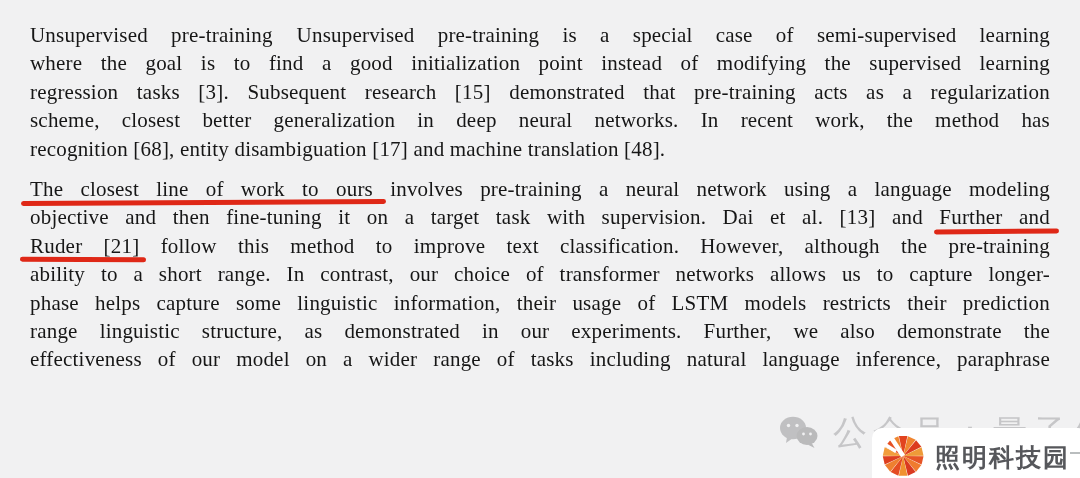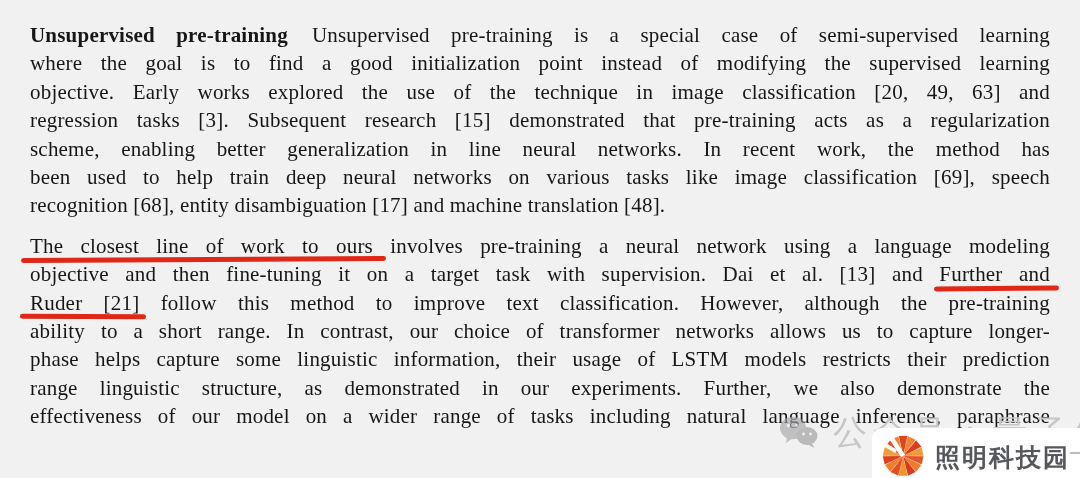--- a/index.html
+++ b/index.html
@@ -9,21 +9,21 @@
     font-family:"Liberation Serif", serif;
   }
   .doc{
     position:absolute;left:30px;right:30px;top:21px;
     color:#161616;font-size:21px;line-height:28.4px;letter-spacing:0.2px;
   }
   .para + .para{margin-top:12px;}
   .line{height:28.4px;}
   .jline{text-align:justify;text-align-last:justify;}
   .lastline{text-align:left;}
-  .b{font-weight:bold;margin-top:16px;}
+  .b{font-weight:normal;margin-top:16px;}
   .hgap{display:inline-block;height:1px;vertical-align:baseline;}
   .redline{position:relative;}
   .redline::after{
     content:"";position:absolute;height:4.6px;background:#df2817;border-radius:3px;bottom:-4px;
   }
   .redline-1::after{left:-9px;right:-13px;transform:rotate(-0.35deg);}
   .redline-2::after{left:-5px;right:-9px;transform:rotate(-0.4deg);}
   .redline-3::after{left:-10px;right:-7px;transform:rotate(0.35deg);}
 
   
@@ -53,24 +53,22 @@
     font-size:11px;color:#a2a6a8;letter-spacing:1px;margin:0 12px;white-space:nowrap;
   }
 </style>
 </head>
 <body>
 
 <div class="doc">
     <div class="para">
       <div class="line jline"><span class="b">Unsupervised pre-training</span><span class="hgap" style="width: 24px;"></span><span>Unsupervised pre-training is a special case of semi-supervised learning</span></div>
       <div class="line jline"><span>where the goal is to find a good initialization point instead of modifying the supervised learning</span></div>
-      <div class="line jline"><span>objective. Early works explored the use of the technique in image classification [20, 49, 63] and</span></div>
       <div class="line jline"><span>regression tasks [3]. Subsequent research [15] demonstrated that pre-training acts as a regularization</span></div>
-      <div class="line jline"><span>scheme, enabling better generalization in line neural networks. In recent work, the method has</span></div>
-      <div class="line jline"><span>been used to help train deep neural networks on various tasks like image classification [69], speech</span></div>
+      <div class="line jline"><span>scheme, closest better generalization in deep neural networks. In recent work, the method has</span></div>
       <div class="line lastline"><span>recognition [68], entity disambiguation [17] and machine translation [48].</span></div>
     </div>
     <div class="para">
       <div class="line jline"><span class="redline redline-1">The closest line of work to ours</span><span> involves pre-training a neural network using a language modeling</span></div>
       <div class="line jline"><span>objective and then fine-tuning it on a target task with supervision. Dai et al. [13] and </span><span class="redline redline-2">Further and</span></div>
       <div class="line jline"><span class="redline redline-3">Ruder [21]</span><span> follow this method to improve text classification. However, although the pre-training</span></div>
       <div class="line jline"><span>ability to a short range. In contrast, our choice of transformer networks allows us to capture longer-</span></div>
       <div class="line jline"><span>phase helps capture some linguistic information, their usage of LSTM models restricts their prediction</span></div>
       <div class="line jline"><span>range linguistic structure, as demonstrated in our experiments. Further, we also demonstrate the</span></div>
       <div class="line jline"><span>effectiveness of our model on a wider range of tasks including natural language inference, paraphrase</span></div>

